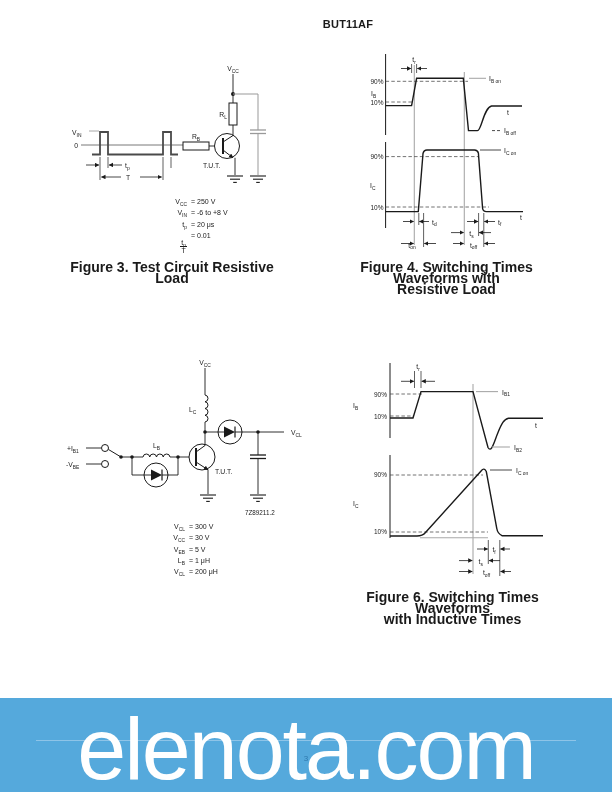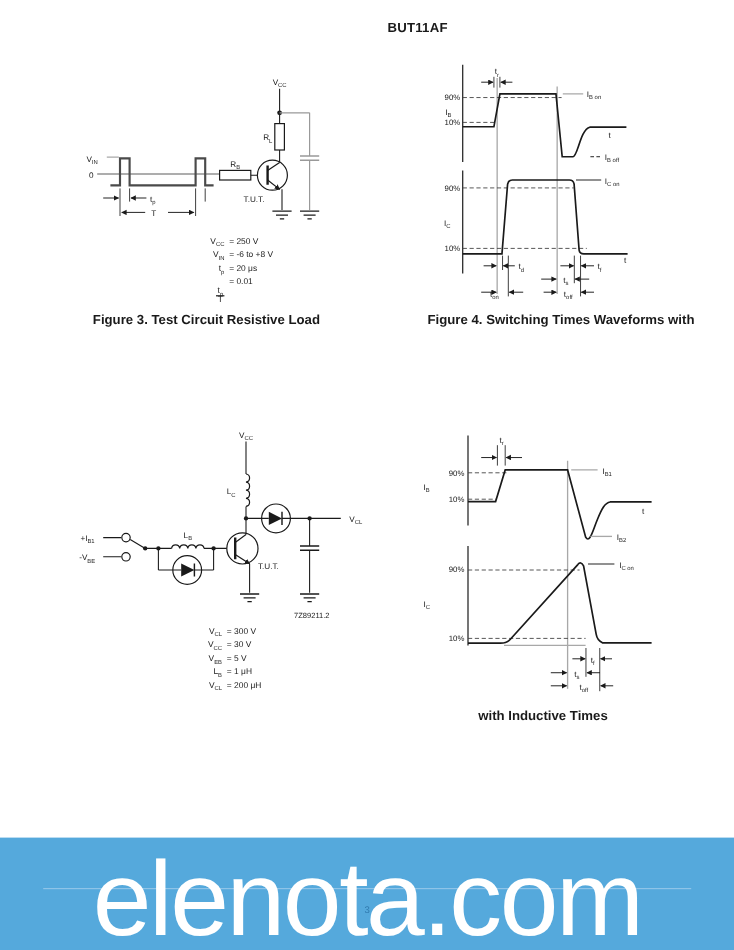--- a/index.html
+++ b/index.html
@@ -1,20 +1,20 @@
 <!DOCTYPE html>
 <html><head>
 <meta charset="utf-8">
 <style>
   html,body{margin:0;padding:0;background:#e8e8e8;}
   .page{position:relative;width:612px;height:792px;background:#ffffff;margin:0 auto;
         font-family:"Liberation Sans",sans-serif;color:#1a1a1a;overflow:hidden;}
   .abs{position:absolute;}
   .title{left:0;top:18px;width:612px;text-align:center;font-weight:bold;font-size:11px;letter-spacing:.2px;padding-left:42px;}
-  .cap{font-weight:bold;font-size:11px;line-height:11px;text-align:center;}
+  .cap{font-weight:bold;font-size:14px;line-height:11px;text-align:center;}
   .cond{font-size:7px;}
   .cond .cl{line-height:11.3px;white-space:nowrap;}
   .cond .nm{display:inline-block;min-width:37px;text-align:right;padding-right:4px;}
   .cond .cv{}
   sub{font-size:4.9px;line-height:0;}
   .fr{display:inline-flex;flex-direction:column;align-items:center;vertical-align:-7px;line-height:7.5px;}
   .fr .num{border-bottom:.8px solid #1a1a1a;padding:0 1px;}
   svg text{font-family:"Liberation Sans",sans-serif;font-size:6.8px;fill:#1a1a1a;}
   svg text.pct{font-size:6.5px;}
   svg text.small{font-size:6.3px;}
@@ -181,22 +181,23 @@
       <line x1="88" y1="203.5" x2="98.5" y2="203.5" marker-end="url(#ar)"></line>
       <line x1="130" y1="203.5" x2="119.4" y2="203.5" marker-end="url(#ar)"></line>
     </g>
     <text x="67" y="184.5"><tspan>t</tspan><tspan class="svgsub" dy="1.8">d</tspan></text>
     <text x="133" y="184.5"><tspan>t</tspan><tspan class="svgsub" dy="1.8">f</tspan></text>
     <text x="106.5" y="195.8" text-anchor="middle"><tspan>t</tspan><tspan class="svgsub" dy="1.8">s</tspan></text>
     <text x="47" y="207.5" text-anchor="middle"><tspan>t</tspan><tspan class="svgsub" dy="1.8">on</tspan></text>
     <text x="108.5" y="207.5" text-anchor="middle"><tspan>t</tspan><tspan class="svgsub" dy="1.8">off</tspan></text>
   </svg>
 
-  <div class="abs cap" style="left:350px;top:262px;width:235px">
+  <div class="abs cap" style="left:329px;top:262px;width:235px">
     <div>Figure 4. Switching Times Waveforms with</div>
+    <div>Resistive Load</div>
   </div>
 
   <svg class="abs" style="left:52px;top:352px" width="280" height="170" viewBox="0 0 280 170">
     <g>
       <text x="15" y="99"><tspan>+I</tspan><tspan class="svgsub" dy="1.8">B1</tspan></text>
       <text x="14" y="115"><tspan>-V</tspan><tspan class="svgsub" dy="1.8">BE</tspan></text>
       <line x1="34" y1="96" x2="49" y2="96" stroke="#1a1a1a" stroke-width="0.9"></line>
       <line x1="34" y1="112" x2="49" y2="112" stroke="#1a1a1a" stroke-width="0.9"></line>
       <circle cx="53" cy="96" r="3.5" fill="#fff" stroke="#1a1a1a" stroke-width="1"></circle>
       <circle cx="53" cy="112" r="3.5" fill="#fff" stroke="#1a1a1a" stroke-width="1"></circle>
@@ -333,20 +334,21 @@
       <line x1="160" y1="202.6" x2="149.2" y2="202.6" marker-end="url(#ar)"></line>
       <line x1="119" y1="213.5" x2="132.2" y2="213.5" marker-end="url(#ar)"></line>
       <line x1="171" y1="213.5" x2="160.6" y2="213.5" marker-end="url(#ar)"></line>
     </g>
     <text x="154" y="194.3" text-anchor="middle"><tspan>t</tspan><tspan class="svgsub" dy="1.8">f</tspan></text>
     <text x="140.7" y="205.8" text-anchor="middle"><tspan>t</tspan><tspan class="svgsub" dy="1.8">s</tspan></text>
     <text x="146.5" y="216.8" text-anchor="middle"><tspan>t</tspan><tspan class="svgsub" dy="1.8">off</tspan></text>
   </svg>
 
   <div class="abs cap" style="left:335px;top:592px;width:235px">
+    <div>Figure 6. Switching Times Waveforms</div>
     <div>with Inductive Times</div>
   </div>
 
   <div class="abs banner">
     <div class="f-rule"></div>
     <div class="f-page">3</div>
     <div class="wm">elenota.com</div>
   </div>
 
 </div>

